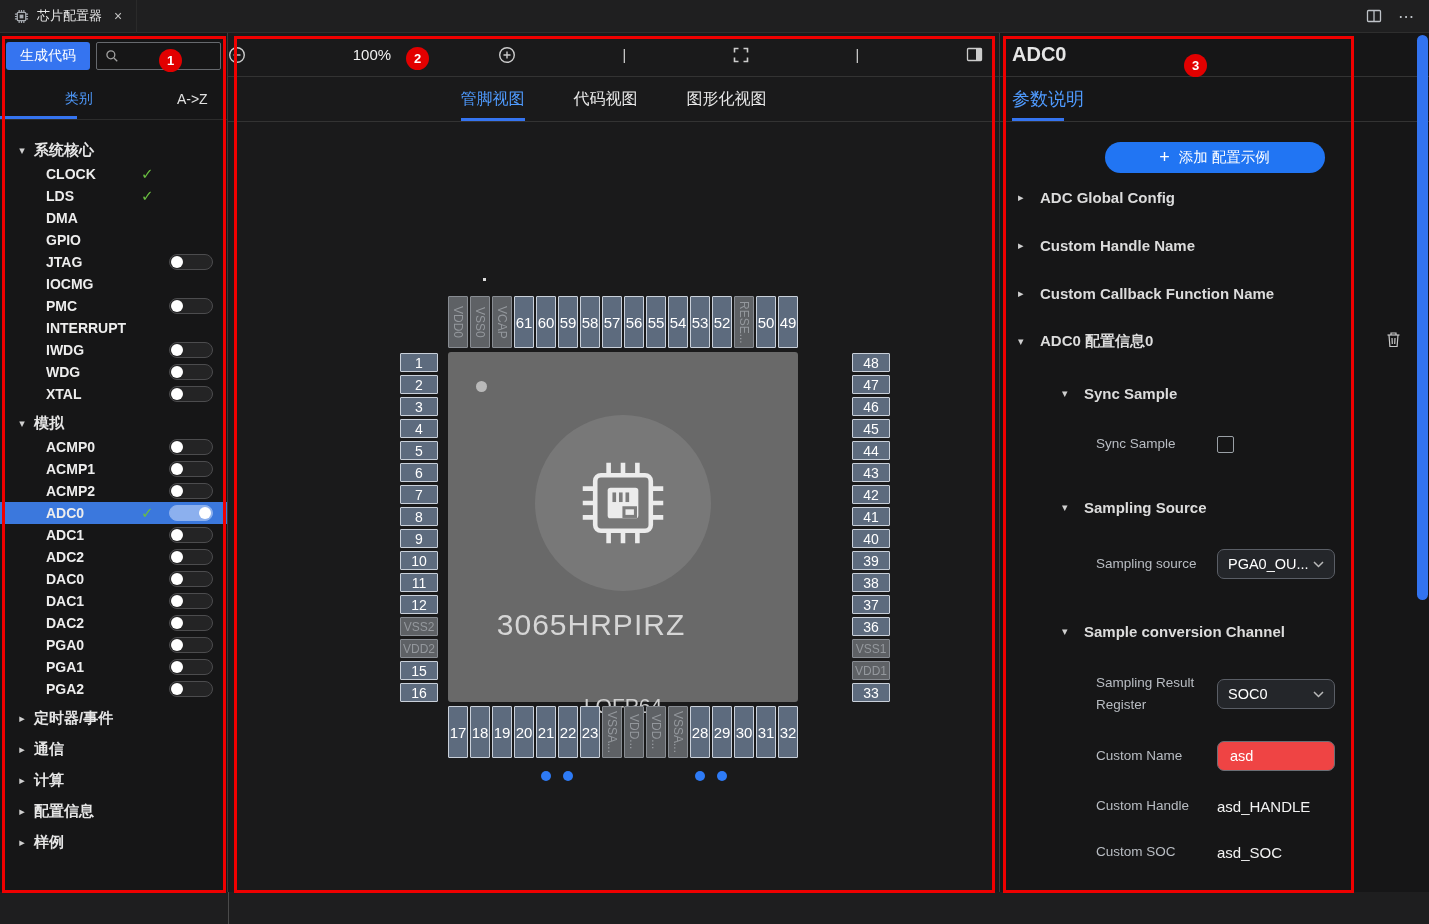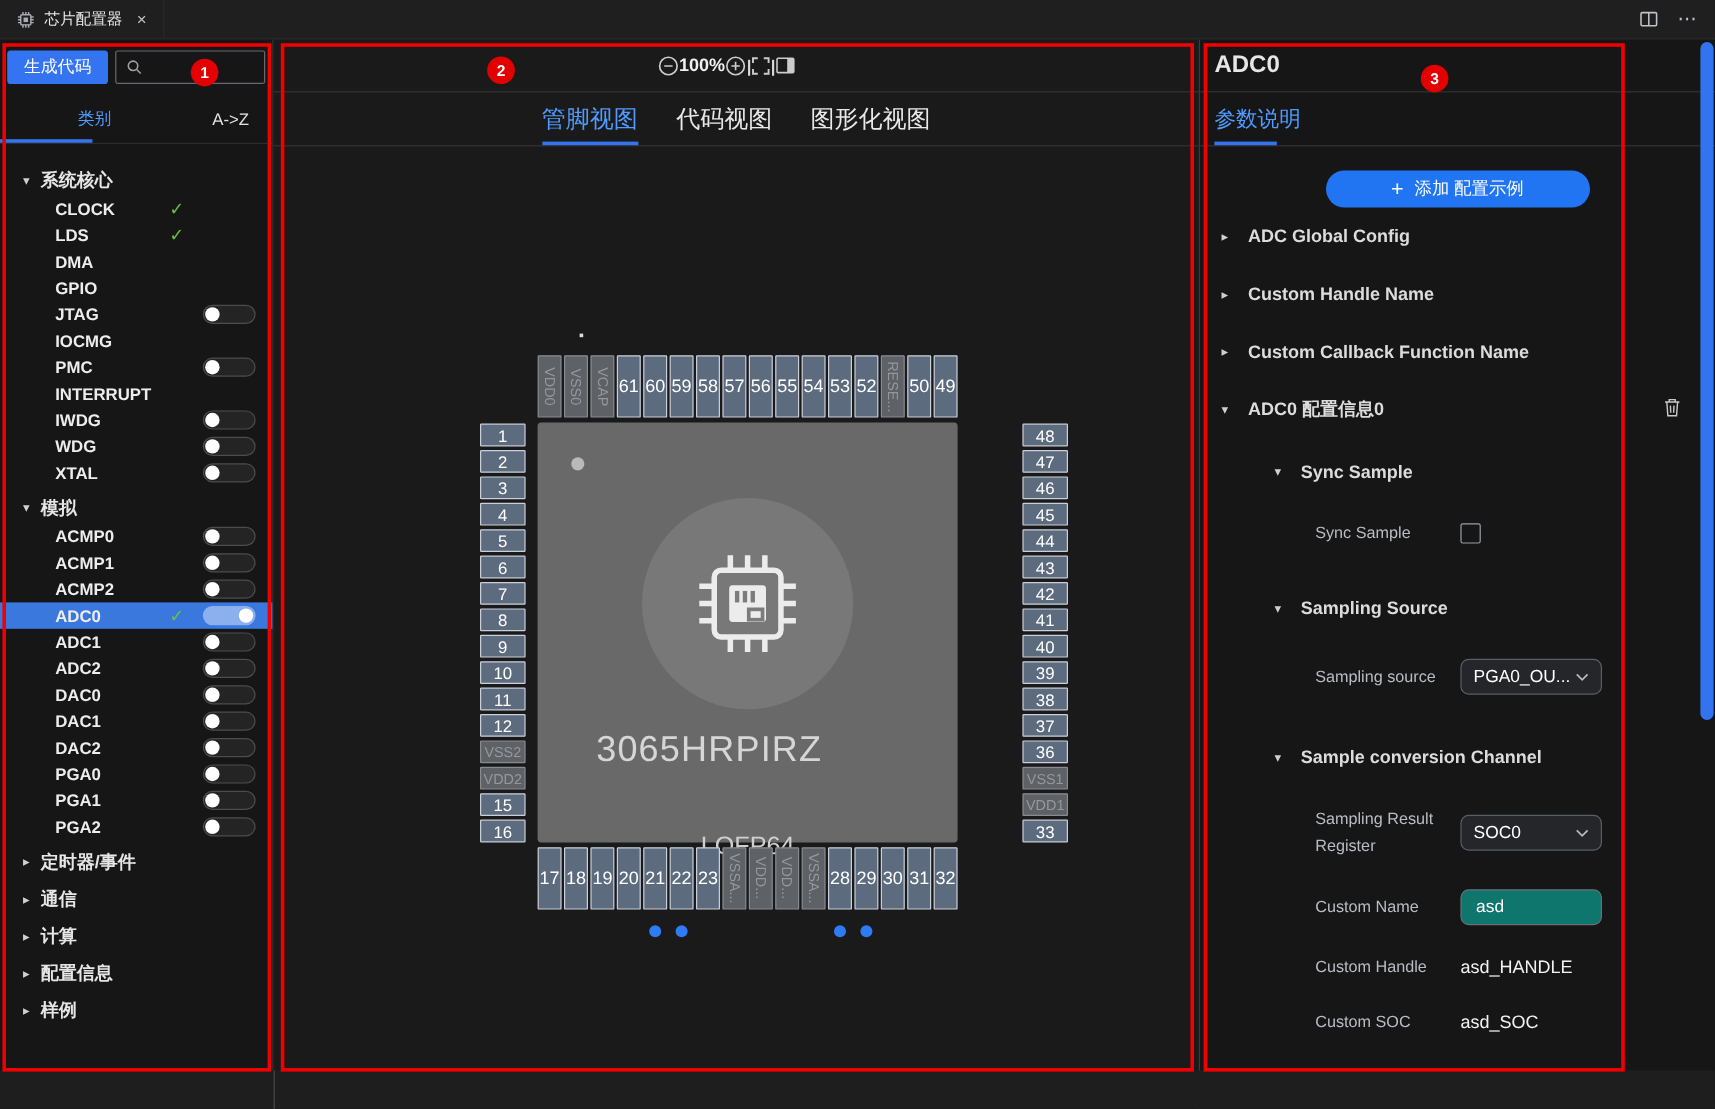--- a/index.html
+++ b/index.html
@@ -38,27 +38,27 @@
   .tree-row.group .lab{margin-left:2px;font-weight:600;}
   .tree-row.item .lab{margin-left:46px;font-weight:600;color:#ededed;}
   .tree-row.selected{background:#3b78dd;}
   .tree-row .check{position:absolute;left:141px;color:#6abf40;font-size:15px;font-weight:700;}
   .toggle{position:absolute;right:14px;width:44px;height:16px;border-radius:9px;background:#242425;
     border:1px solid #4c4c4e;}
   .toggle .knob{position:absolute;left:1px;top:1px;width:12px;height:12px;border-radius:50%;background:#fff;}
   .toggle.on{background:#8cb0ee;border-color:#8cb0ee;}
   .toggle.on .knob{left:auto;right:1px;}
   
-  .mid-toolbar{height:44px;display:flex;align-items:center;justify-content:center;
-    padding-right:16px;border-bottom:1px solid #333;color:#d5d5d5;font-weight:bold;}
+  .mid-toolbar{height:44px;display:flex;align-items:center;justify-content:space-between;
+    padding-right:16px;border-bottom:1px solid #333;color:#d5d5d5;}
   .mid-toolbar .zl{font-size:15px;color:#f0f0f0;}
   .mid-toolbar .sep{color:#d8d8d8;font-size:14px;}
   .tool-ic{display:flex;align-items:center;cursor:pointer;}
-  .mid-tabs{height:45px;display:flex;justify-content:center;align-items:center;gap:32px;
-    border-bottom:1px solid #333;font-size:20px;}
+  .mid-tabs{height:45px;display:flex;justify-content:center;align-items:center;gap:49px;
+    border-bottom:1px solid #333;font-size:16px;}
   .mid-tab{position:relative;height:100%;display:flex;align-items:center;color:#e8e8e8;cursor:pointer;}
   .mid-tab.active{color:#4f9bff;}
   .mid-tab.active::after{content:"";position:absolute;left:0;bottom:0;width:100%;height:3px;background:#3574f0;}
   .canvas{position:relative;height:770px;}
   .chip-body{position:absolute;left:220px;top:230px;width:350px;height:350px;background:#696969;border-radius:3px;}
   .chip-circle{position:absolute;left:307px;top:293px;width:176px;height:176px;border-radius:50%;
     background:#787878;display:flex;align-items:center;justify-content:center;}
   .chip-name{position:absolute;left:220px;top:486px;width:286px;text-align:center;font-size:30px;
     color:#d6d6d6;letter-spacing:1px;}
   .chip-pkg{position:absolute;left:220px;top:572px;width:350px;text-align:center;font-size:21px;color:#cfcfcf;}
@@ -91,21 +91,21 @@
   .sec-row .lab{font-size:15px;font-weight:600;color:#dcdcdc;margin-left:4px;}
   .sec-row .trash{position:absolute;right:28px;top:14px;cursor:pointer;}
   .sub-row{display:flex;align-items:center;padding-left:62px;cursor:pointer;}
   .sub-row .arrow{width:18px;font-size:11px;color:#d0d0d0;}
   .sub-row .lab{font-size:15px;font-weight:600;color:#dcdcdc;margin-left:4px;}
   .field-row{display:flex;align-items:center;padding-left:96px;}
   .field-row .flab{width:121px;font-size:13.5px;color:#b9bdc3;line-height:1.6;}
   .ctl-select{width:118px;height:30px;background:#24262a;border:1px solid #5a5e66;border-radius:7px;
     display:flex;align-items:center;justify-content:space-between;padding:0 10px;font-size:14.5px;
     color:#fff;cursor:pointer;}
-  .ctl-input{width:118px;height:30px;background:#0f766e;border:1px solid #6a6e75;border-radius:7px;
+  .ctl-input{width:118px;height:30px;background:#ef4444;border:1px solid #6a6e75;border-radius:7px;
     color:#fff;font-size:14.5px;padding:0 12px;outline:none;font-family:inherit;}
   .ctl-text{font-size:15px;color:#f2f2f2;}
   .checkbox{width:17px;height:17px;border:1.5px solid #9aa0a6;border-radius:2px;background:transparent;cursor:pointer;}
   .rp-scrollbar{position:absolute;right:1px;top:2px;width:11px;height:565px;border-radius:6px;
     background:#3273f0;cursor:pointer;}
   
   .anno{position:absolute;border:3px solid #f00000;pointer-events:none;z-index:40;}
   .badge{position:absolute;width:23px;height:23px;border-radius:50%;background:#e20000;color:#fff;
     display:flex;align-items:center;justify-content:center;font-size:13px;font-weight:700;z-index:41;}
   

